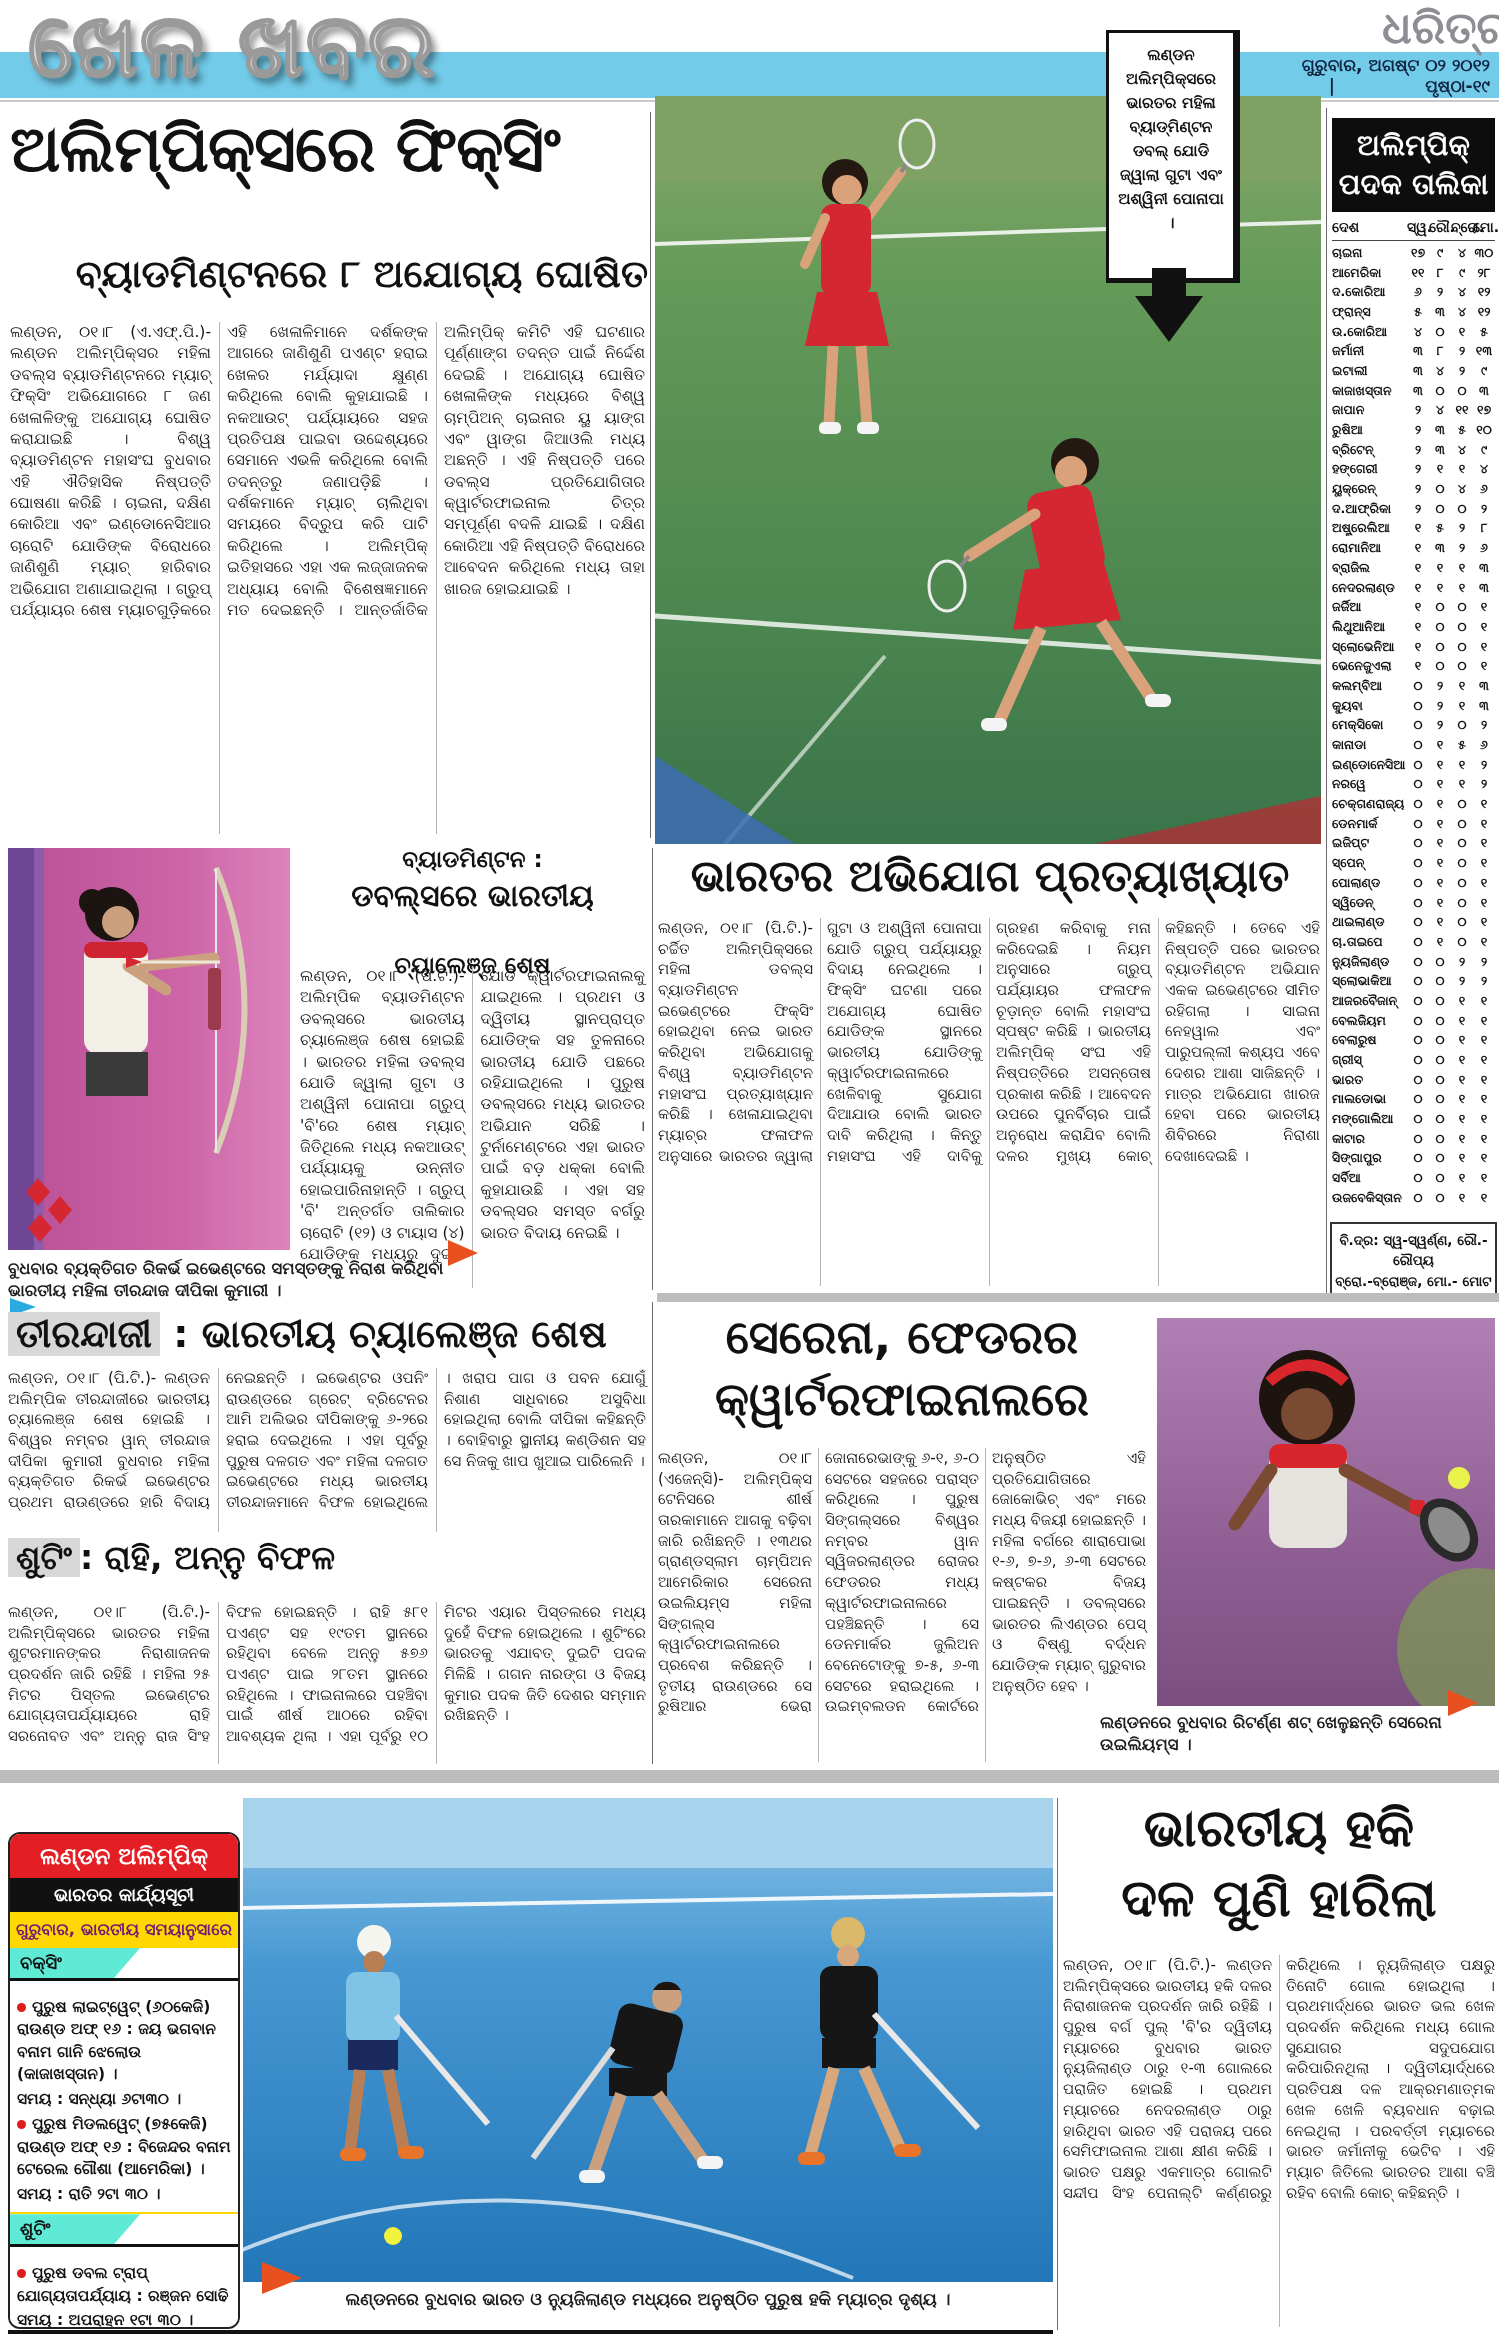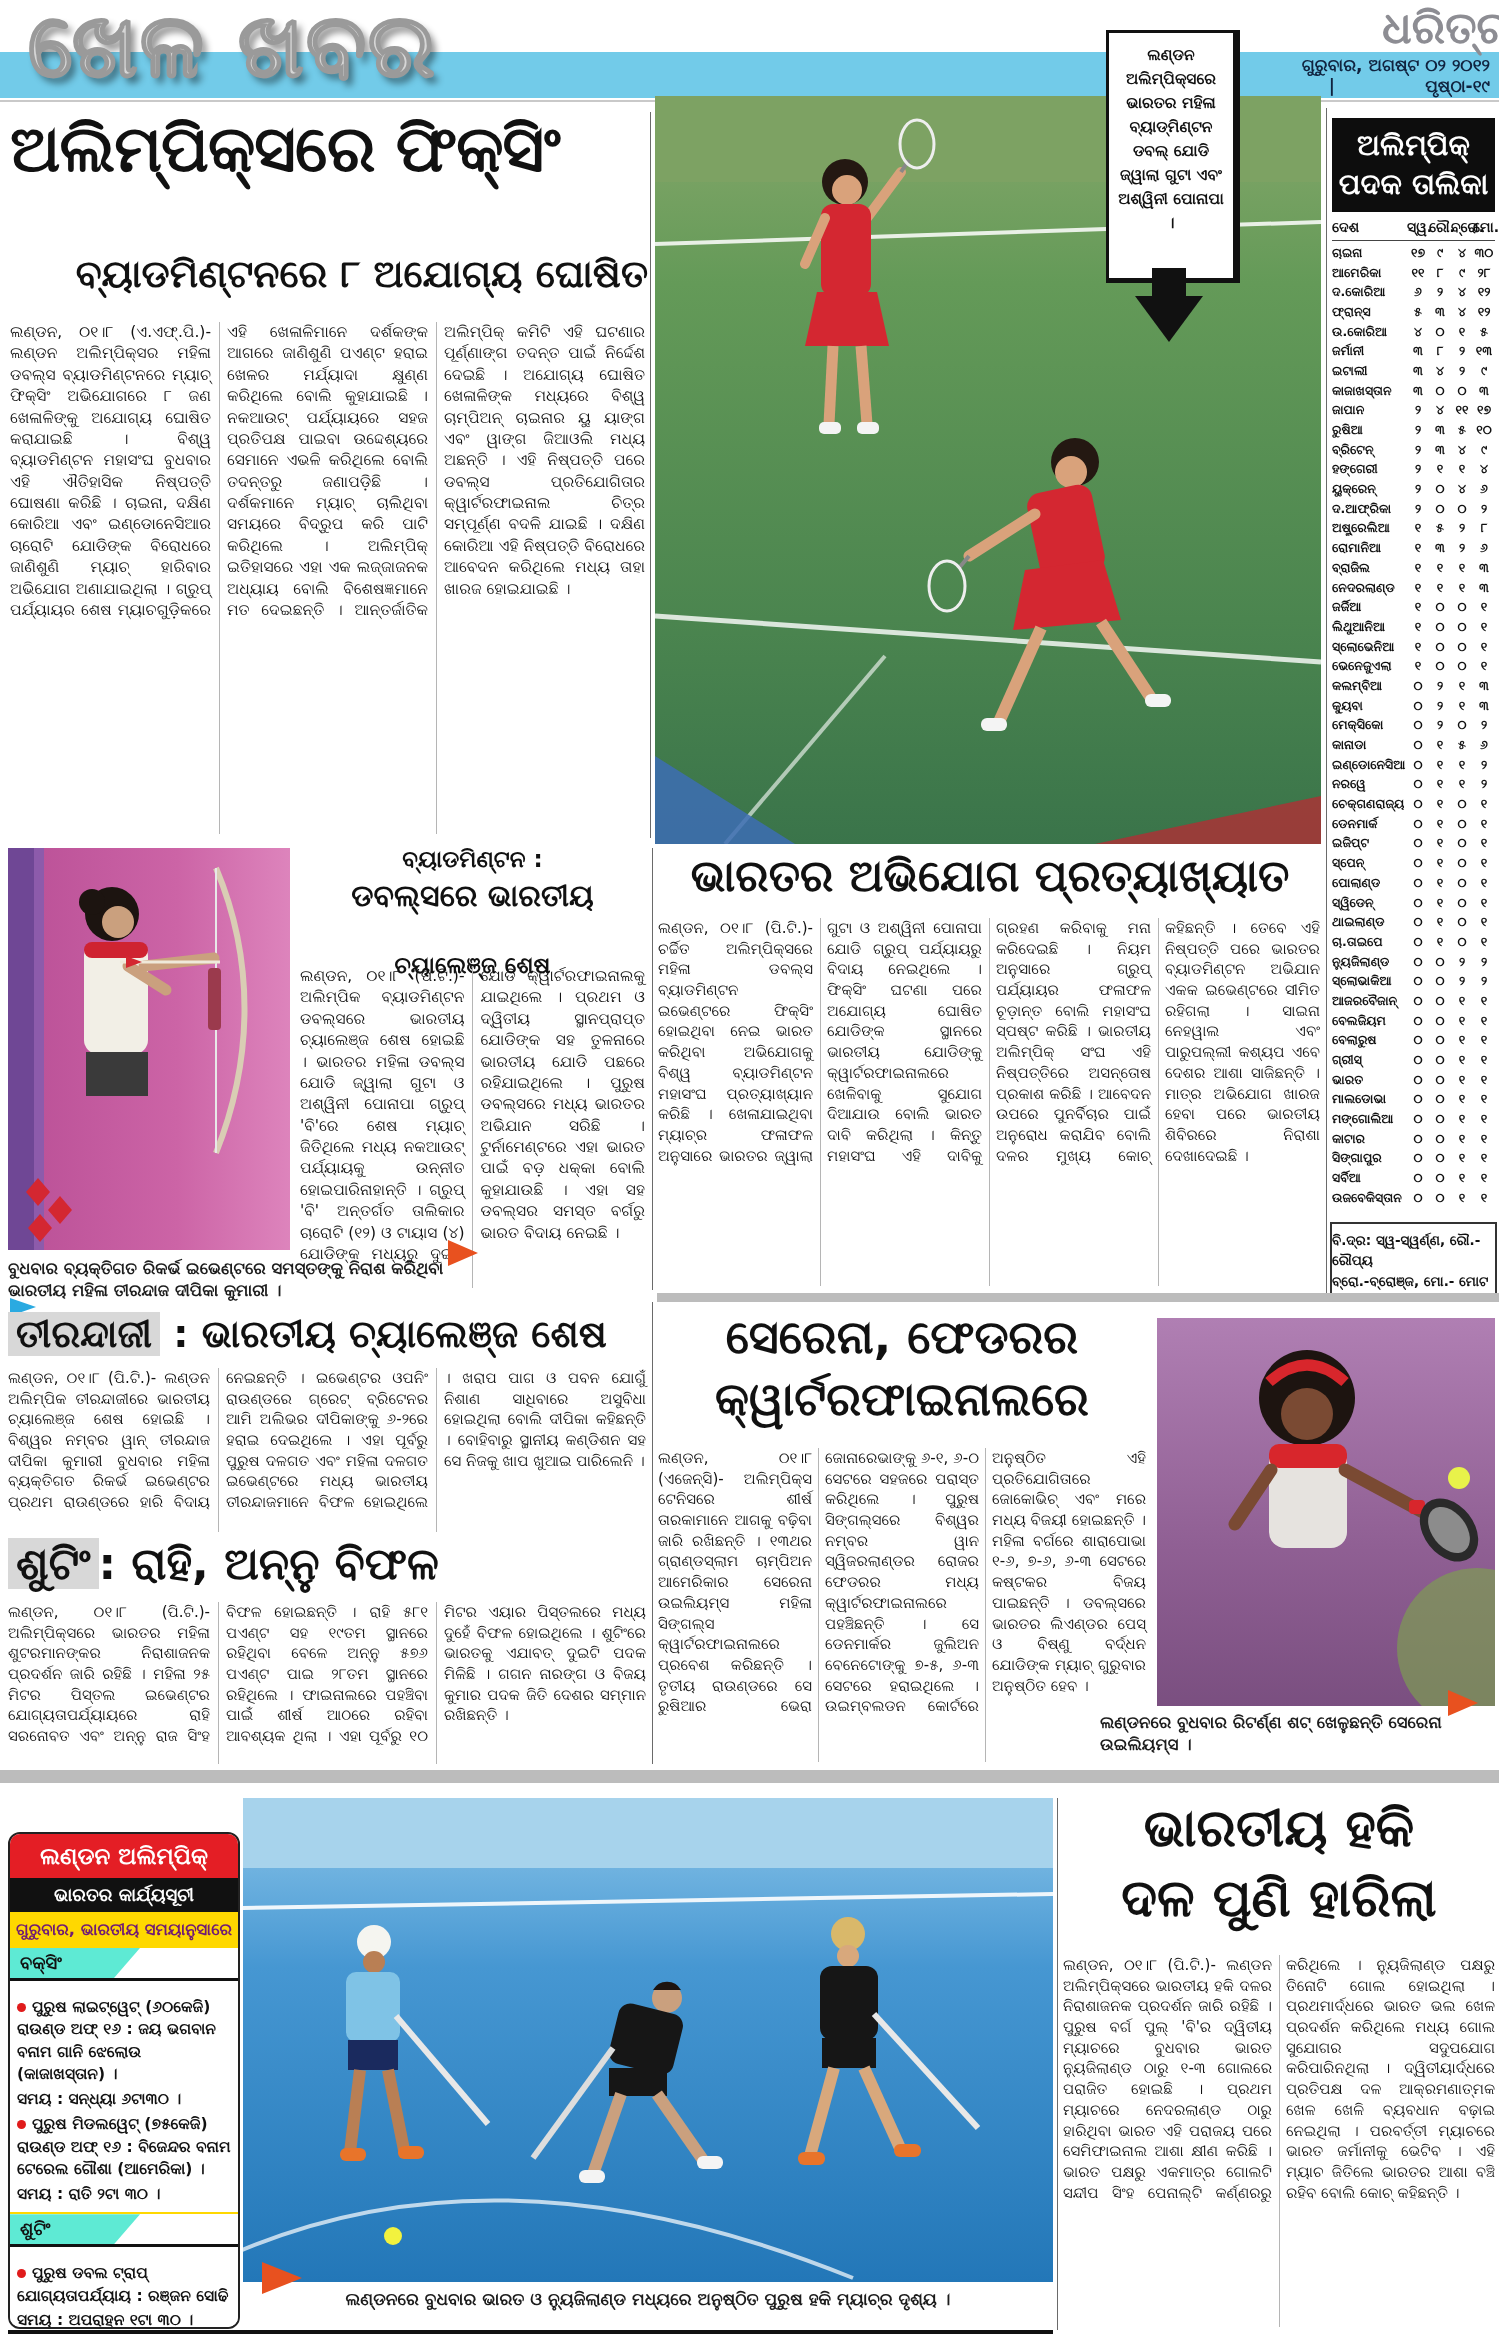--- a/index.html
+++ b/index.html
@@ -33,21 +33,21 @@
   .body-text{font-size:15.5px;line-height:1.38;text-align:justify;column-gap:16px;
              column-rule:1px solid #b5b5b5;column-fill:balance;}
   .caption{font-size:16.5px;font-weight:600;line-height:1.35;color:#1c1c1c;}
 
   
   .mt-header{background:#0d0d0d;color:#fff;text-align:center;font-weight:800;font-size:29px;line-height:1.35;padding-top:8px;}
   .mrow{display:flex;align-items:center;height:19.7px;font-size:12.5px;font-weight:600;}
   .mname{flex:1;white-space:nowrap;overflow:hidden;}
   .mnum{width:22px;text-align:center;flex:none;}
   .mt-colhead{display:flex;align-items:center;height:26px;font-size:14px;font-weight:800;border-bottom:1.5px solid #444;}
-  .mt-note{border:2px solid #333;font-size:13.5px;font-weight:700;line-height:1.5;padding-top:6px;}
+  .mt-note{border:2px solid #333;font-size:13.5px;font-weight:700;text-align:center;line-height:1.5;padding-top:6px;}
 
   
   .vrule{width:1px;background:#6a6a6a;}
   .gray-band{background:#bcbcbc;}
 
   
   .deco-orange{width:0;height:0;border-top:13px solid transparent;border-bottom:13px solid transparent;border-left:30px solid #e8511f;}
   .deco-blue{width:0;height:0;border-top:9px solid transparent;border-bottom:9px solid transparent;border-left:26px solid #2aaae1;}
 
   
@@ -602,21 +602,21 @@
   <div class="abs h-mid" style="left:660px;top:850px;width:660px;">ଭାରତର ଅଭିଯୋଗ ପ୍ରତ୍ୟାଖ୍ୟାତ</div>
   <div class="abs body-text" style="left:658px;top:918px;width:662px;height:368px;column-count:4;column-gap:14px;font-size:15px;">ଲଣ୍ଡନ, ୦୧।୮ (ପି.ଟି.)-ଚର୍ଚ୍ଚିତ ଅଲିମ୍ପିକ୍ସରେ ମହିଳା ଡବଲ୍ସ ବ୍ୟାଡମିଣ୍ଟନ ଇଭେଣ୍ଟରେ ଫିକ୍ସିଂ ହୋଇଥିବା ନେଇ ଭାରତ କରିଥିବା ଅଭିଯୋଗକୁ ବିଶ୍ୱ ବ୍ୟାଡମିଣ୍ଟନ ମହାସଂଘ ପ୍ରତ୍ୟାଖ୍ୟାନ କରିଛି । ଖେଳାଯାଇଥିବା ମ୍ୟାଚ୍‌ର ଫଳାଫଳ ଅନୁସାରେ ଭାରତର ଜ୍ୱାଲା ଗୁଟା ଓ ଅଶ୍ୱିନୀ ପୋନାପା ଯୋଡି ଗ୍ରୁପ୍ ପର୍ଯ୍ୟାୟରୁ ବିଦାୟ ନେଇଥିଲେ । ଫିକ୍ସିଂ ଘଟଣା ପରେ ଅଯୋଗ୍ୟ ଘୋଷିତ ଯୋଡିଙ୍କ ସ୍ଥାନରେ ଭାରତୀୟ ଯୋଡିଙ୍କୁ କ୍ୱାର୍ଟରଫାଇନାଲରେ ଖେଳିବାକୁ ସୁଯୋଗ ଦିଆଯାଉ ବୋଲି ଭାରତ ଦାବି କରିଥିଲା । କିନ୍ତୁ ମହାସଂଘ ଏହି ଦାବିକୁ ଗ୍ରହଣ କରିବାକୁ ମନା କରିଦେଇଛି । ନିୟମ ଅନୁସାରେ ଗ୍ରୁପ୍ ପର୍ଯ୍ୟାୟର ଫଳାଫଳ ଚୂଡ଼ାନ୍ତ ବୋଲି ମହାସଂଘ ସ୍ପଷ୍ଟ କରିଛି । ଭାରତୀୟ ଅଲିମ୍ପିକ୍ ସଂଘ ଏହି ନିଷ୍ପତ୍ତିରେ ଅସନ୍ତୋଷ ପ୍ରକାଶ କରିଛି । ଆବେଦନ ଉପରେ ପୁନର୍ବିଚାର ପାଇଁ ଅନୁରୋଧ କରାଯିବ ବୋଲି ଦଳର ମୁଖ୍ୟ କୋଚ୍ କହିଛନ୍ତି । ତେବେ ଏହି ନିଷ୍ପତ୍ତି ପରେ ଭାରତର ବ୍ୟାଡମିଣ୍ଟନ ଅଭିଯାନ ଏକକ ଇଭେଣ୍ଟରେ ସୀମିତ ରହିଗଲା । ସାଇନା ନେହୱାଲ ଏବଂ ପାରୁପଲ୍ଲୀ କଶ୍ୟପ ଏବେ ଦେଶର ଆଶା ସାଜିଛନ୍ତି । ମାତ୍ର ଅଭିଯୋଗ ଖାରଜ ହେବା ପରେ ଭାରତୀୟ ଶିବିରରେ ନିରାଶା ଦେଖାଦେଇଛି ।</div>
 
   <div class="abs deco-blue" style="left:10px;top:1298px;"></div>
   <div class="abs deco-orange" style="left:448px;top:1240px;"></div>
   <div class="abs" style="left:8px;top:1312px;width:638px;font-size:38px;font-weight:800;white-space:nowrap;">
     <span class="kicker-hl">ତୀରନ୍ଦାଜୀ</span><span> : ଭାରତୀୟ ଚ୍ୟାଲେଞ୍ଜ ଶେଷ</span>
   </div>
   <div class="abs body-text" style="left:8px;top:1368px;width:638px;height:164px;column-count:3;font-size:15px;">ଲଣ୍ଡନ, ୦୧।୮ (ପି.ଟି.)- ଲଣ୍ଡନ ଅଲିମ୍ପିକ ତୀରନ୍ଦାଜୀରେ ଭାରତୀୟ ଚ୍ୟାଲେଞ୍ଜ ଶେଷ ହୋଇଛି । ବିଶ୍ୱର ନମ୍ବର ୱାନ୍ ତୀରନ୍ଦାଜ ଦୀପିକା କୁମାରୀ ବୁଧବାର ମହିଳା ବ୍ୟକ୍ତିଗତ ରିକର୍ଭ ଇଭେଣ୍ଟର ପ୍ରଥମ ରାଉଣ୍ଡରେ ହାରି ବିଦାୟ ନେଇଛନ୍ତି । ଇଭେଣ୍ଟର ଓପନିଂ ରାଉଣ୍ଡରେ ଗ୍ରେଟ୍ ବ୍ରିଟେନର ଆମି ଅଲିଭର ଦୀପିକାଙ୍କୁ ୬-୨ରେ ହରାଇ ଦେଇଥିଲେ । ଏହା ପୂର୍ବରୁ ପୁରୁଷ ଦଳଗତ ଏବଂ ମହିଳା ଦଳଗତ ଇଭେଣ୍ଟରେ ମଧ୍ୟ ଭାରତୀୟ ତୀରନ୍ଦାଜମାନେ ବିଫଳ ହୋଇଥିଲେ । ଖରାପ ପାଗ ଓ ପବନ ଯୋଗୁଁ ନିଶାଣ ସାଧିବାରେ ଅସୁବିଧା ହୋଇଥିଲା ବୋଲି ଦୀପିକା କହିଛନ୍ତି । ବୋହିବାରୁ ସ୍ଥାନୀୟ କଣ୍ଡିଶନ ସହ ସେ ନିଜକୁ ଖାପ ଖୁଆଇ ପାରିଲେନି ।</div>
 
-  <div class="abs" style="left:8px;top:1538px;width:638px;font-size:44px;font-weight:800;white-space:nowrap;">
+  <div class="abs" style="left:8px;top:1538px;width:638px;font-size:33px;font-weight:800;white-space:nowrap;">
     <span class="kicker-hl">ଶୁଟିଂ</span><span>: ରାହି, ଅନ୍ନୁ ବିଫଳ</span>
   </div>
   <div class="abs body-text" style="left:8px;top:1602px;width:638px;height:162px;column-count:3;font-size:15px;">ଲଣ୍ଡନ, ୦୧।୮ (ପି.ଟି.)- ଅଲିମ୍ପିକ୍ସରେ ଭାରତର ମହିଳା ଶୁଟରମାନଙ୍କର ନିରାଶାଜନକ ପ୍ରଦର୍ଶନ ଜାରି ରହିଛି । ମହିଳା ୨୫ ମିଟର ପିସ୍ତଲ ଇଭେଣ୍ଟର ଯୋଗ୍ୟତାପର୍ଯ୍ୟାୟରେ ରାହି ସରନୋବତ ଏବଂ ଅନ୍ନୁ ରାଜ ସିଂହ ବିଫଳ ହୋଇଛନ୍ତି । ରାହି ୫୮୧ ପଏଣ୍ଟ ସହ ୧୯ତମ ସ୍ଥାନରେ ରହିଥିବା ବେଳେ ଅନ୍ନୁ ୫୭୬ ପଏଣ୍ଟ ପାଇ ୨୮ତମ ସ୍ଥାନରେ ରହିଥିଲେ । ଫାଇନାଲରେ ପହଞ୍ଚିବା ପାଇଁ ଶୀର୍ଷ ଆଠରେ ରହିବା ଆବଶ୍ୟକ ଥିଲା । ଏହା ପୂର୍ବରୁ ୧୦ ମିଟର ଏୟାର ପିସ୍ତଲରେ ମଧ୍ୟ ଦୁହେଁ ବିଫଳ ହୋଇଥିଲେ । ଶୁଟିଂରେ ଭାରତକୁ ଏଯାବତ୍ ଦୁଇଟି ପଦକ ମିଳିଛି । ଗଗନ ନାରଙ୍ଗ ଓ ବିଜୟ କୁମାର ପଦକ ଜିତି ଦେଶର ସମ୍ମାନ ରଖିଛନ୍ତି ।</div>
 
   <div class="abs gray-band" style="left:657px;top:1293px;width:842px;height:9px;"></div>
   <div class="abs vrule" style="left:652px;top:1302px;height:462px;"></div>
   <div class="abs h-center" style="left:658px;top:1310px;width:488px;font-size:46px;">ସେରେନା, ଫେଡରର</div>
   <div class="abs h-center" style="left:658px;top:1372px;width:488px;font-size:46px;">କ୍ୱାର୍ଟରଫାଇନାଲରେ</div>
   <div class="abs body-text" style="left:658px;top:1448px;width:488px;height:314px;column-count:3;column-gap:13px;font-size:15px;">ଲଣ୍ଡନ, ୦୧।୮ (ଏଜେନ୍ସି)- ଅଲିମ୍ପିକ୍ସ ଟେନିସରେ ଶୀର୍ଷ ତାରକାମାନେ ଆଗକୁ ବଢ଼ିବା ଜାରି ରଖିଛନ୍ତି । ୧୩ଥର ଗ୍ରାଣ୍ଡସ୍ଲାମ ଚାମ୍ପିଅନ ଆମେରିକାର ସେରେନା ଉଇଲିୟମ୍ସ ମହିଳା ସିଙ୍ଗଲ୍ସ କ୍ୱାର୍ଟରଫାଇନାଲରେ ପ୍ରବେଶ କରିଛନ୍ତି । ତୃତୀୟ ରାଉଣ୍ଡରେ ସେ ରୁଷିଆର ଭେରା ଜୋନାରେଭାଙ୍କୁ ୬-୧, ୬-୦ ସେଟରେ ସହଜରେ ପରାସ୍ତ କରିଥିଲେ । ପୁରୁଷ ସିଙ୍ଗଲ୍ସରେ ବିଶ୍ୱର ନମ୍ବର ୱାନ ସ୍ୱିଜରଲାଣ୍ଡର ରୋଜର ଫେଡରର ମଧ୍ୟ କ୍ୱାର୍ଟରଫାଇନାଲରେ ପହଞ୍ଚିଛନ୍ତି । ସେ ଡେନମାର୍କର ଜୁଲିଅନ ବେନେଟୋଙ୍କୁ ୭-୫, ୬-୩ ସେଟରେ ହରାଇଥିଲେ । ଉଇମ୍ବଲଡନ କୋର୍ଟରେ ଅନୁଷ୍ଠିତ ଏହି ପ୍ରତିଯୋଗିତାରେ ଜୋକୋଭିଚ୍ ଏବଂ ମରେ ମଧ୍ୟ ବିଜୟୀ ହୋଇଛନ୍ତି । ମହିଳା ବର୍ଗରେ ଶାରାପୋଭା ୧-୬, ୭-୬, ୬-୩ ସେଟରେ କଷ୍ଟକର ବିଜୟ ପାଇଛନ୍ତି । ଡବଲ୍ସରେ ଭାରତର ଲିଏଣ୍ଡର ପେସ୍ ଓ ବିଷ୍ଣୁ ବର୍ଦ୍ଧନ ଯୋଡିଙ୍କ ମ୍ୟାଚ୍ ଗୁରୁବାର ଅନୁଷ୍ଠିତ ହେବ ।</div>
   <div class="abs photo" style="left:1157px;top:1318px;width:338px;height:388px;">

